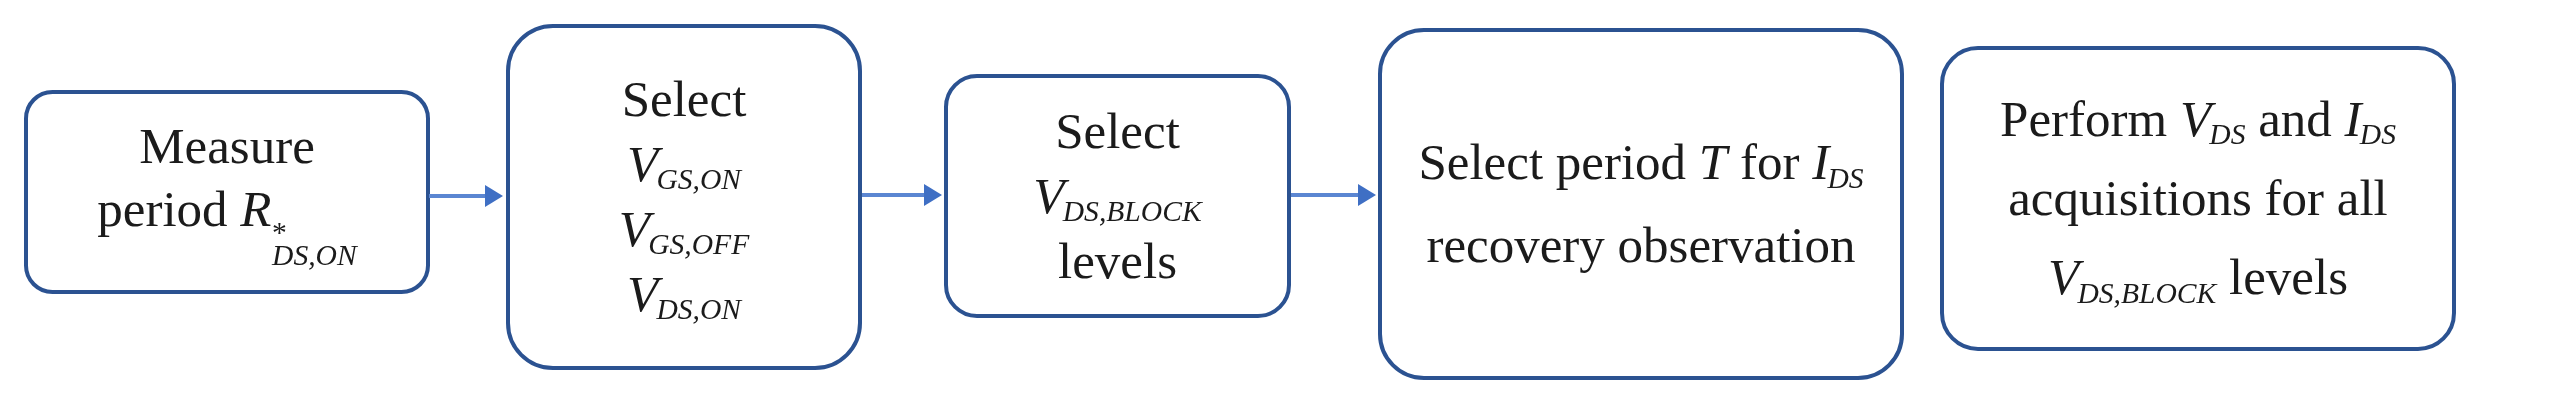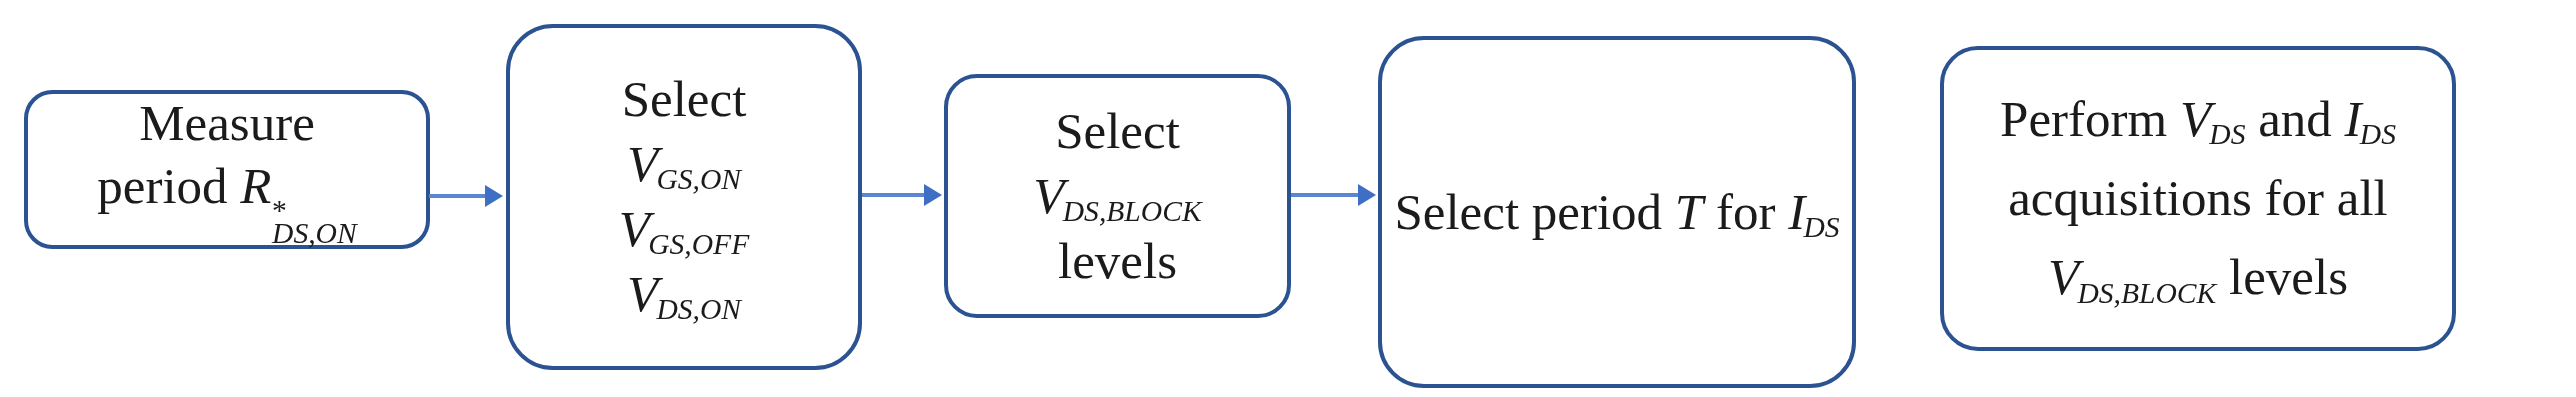--- a/index.html
+++ b/index.html
@@ -70,21 +70,21 @@
     border-left:18px solid var(--arrow-head);
     border-top:11px solid transparent;
     border-bottom:11px solid transparent;
   }
 </style>
 </head>
 <body>
 
 <div id="canvas">
 
-  <section class="fbox" style="left:24px;top:90px;width:406px;height:159px;border-radius:28.5px;gap:4.7px;">
+  <section class="fbox" style="left:24px;top:90px;width:406px;height:204px;border-radius:28.5px;gap:4.7px;">
       <div class="line"><span>Measure</span></div>
       <div class="line"><span>period </span><span class="var">R</span><span class="stack">
           <span class="ssup">*</span>
           <span class="ssub">DS,ON</span>
         </span></div>
     </section>
 
   <div class="arrow" style="left:429px;top:196px;width:74px;">
     <span class="shaft"></span>
     <span class="head"></span>
@@ -106,22 +106,23 @@
       <div class="line"><span>Select</span></div>
       <div class="line"><span class="var">V</span><sub class="msub">DS,BLOCK</sub></div>
       <div class="line"><span>levels</span></div>
     </section>
 
   <div class="arrow" style="left:1291px;top:195px;width:85px;">
     <span class="shaft"></span>
     <span class="head"></span>
   </div>
 
-  <section class="fbox" style="left:1378px;top:36px;width:478px;height:352px;border-radius:46px;gap:24px;">
+  <section class="fbox" style="left:1378px;top:28px;width:526px;height:352px;border-radius:46px;gap:24px;">
       <div class="line"><span>Select period </span><span class="var">T</span><span> for </span><span class="var">I</span><sub class="msub">DS</sub></div>
+      <div class="line"><span>recovery observation</span></div>
     </section>
 
   <div class="arrow" style="left:1960px;top:202px;width:81px;">
     <span class="shaft"></span>
     <span class="head"></span>
   </div>
 
   <section class="fbox" style="left:1940px;top:46px;width:516px;height:305px;border-radius:38px;gap:20.6px;">
       <div class="line"><span>Perform </span><span class="var">V</span><sub class="msub">DS</sub><span> and </span><span class="var">I</span><sub class="msub">DS</sub></div>
       <div class="line"><span>acquisitions for all</span></div>

